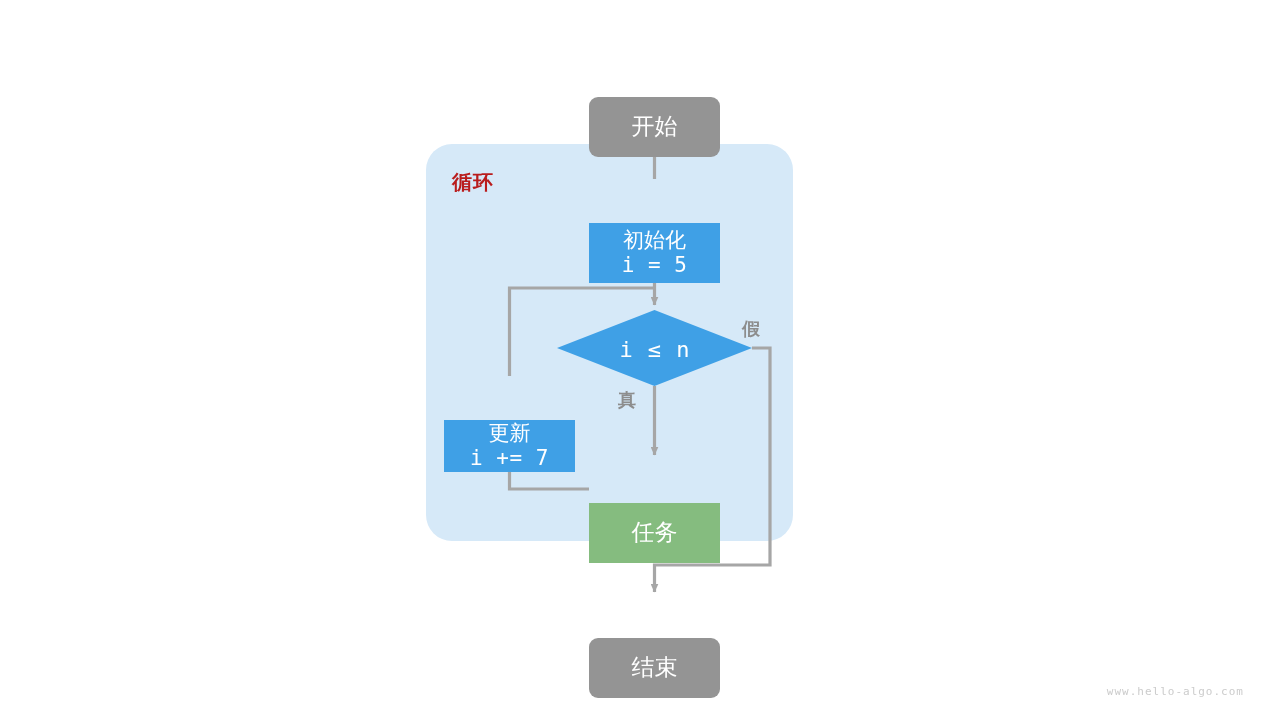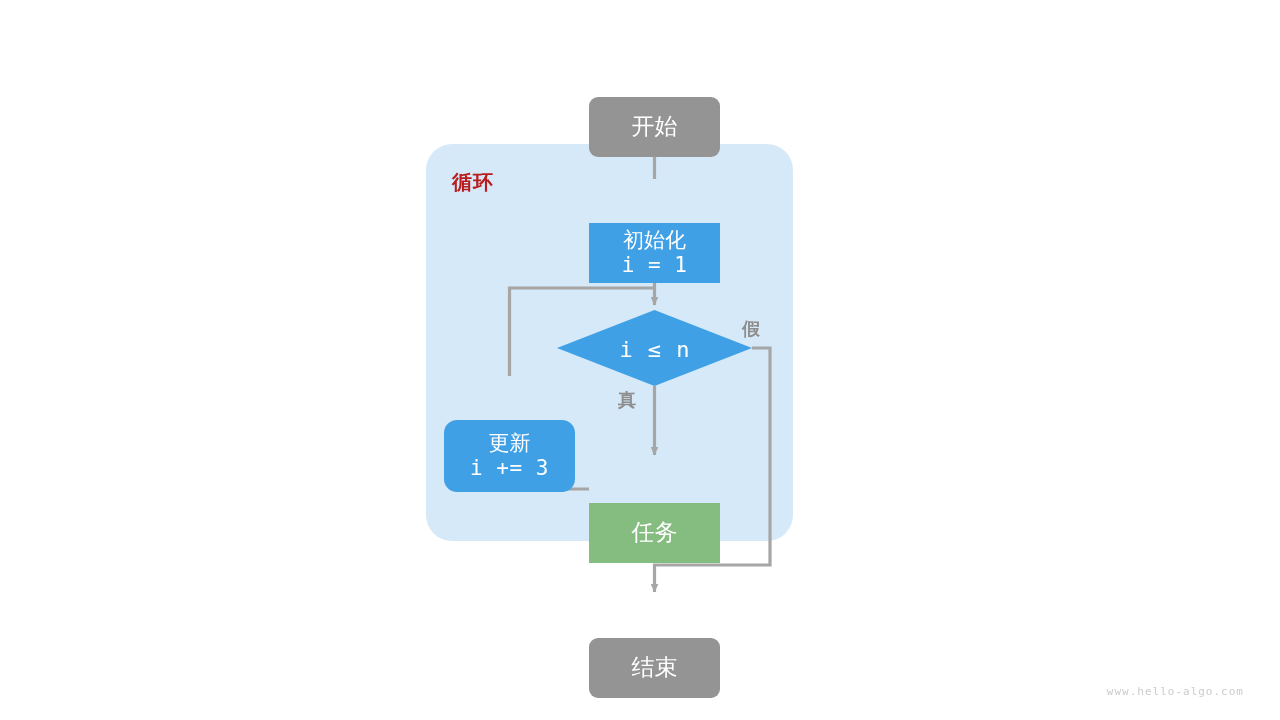--- a/index.html
+++ b/index.html
@@ -132,30 +132,30 @@
   </svg>
 
   <div id="loop-label">循环</div>
 
   <div class="node node-terminal" style="left:589px; top:53px; width:131px; height:60px;">
     <span class="cjk-line">开始</span>
   </div>
 
   <div class="node node-process-blue" style="left:589px; top:179px; width:131px; height:60px;">
     <span class="cjk-line">初始化</span>
-    <span class="mono-line">i = 1</span>
+    <span class="mono-line">i = 5</span>
   </div>
 
   <div id="diamond-text">
     <span>i ≤ n</span>
   </div>
 
-  <div class="node node-process-blue" style="left:444px; top:376px; width:131px; height:72px;border-radius:13px;">
+  <div class="node node-process-blue" style="left:444px; top:376px; width:131px; height:52px;">
     <span class="cjk-line">更新</span>
-    <span class="mono-line">i += 3</span>
+    <span class="mono-line">i += 7</span>
   </div>
 
   <div class="node node-process-green" style="left:589px; top:459px; width:131px; height:60px;">
     <span class="cjk-line">任务</span>
   </div>
 
   <div class="node node-terminal" style="left:589px; top:594px; width:131px; height:60px;">
     <span class="cjk-line">结束</span>
   </div>
 

